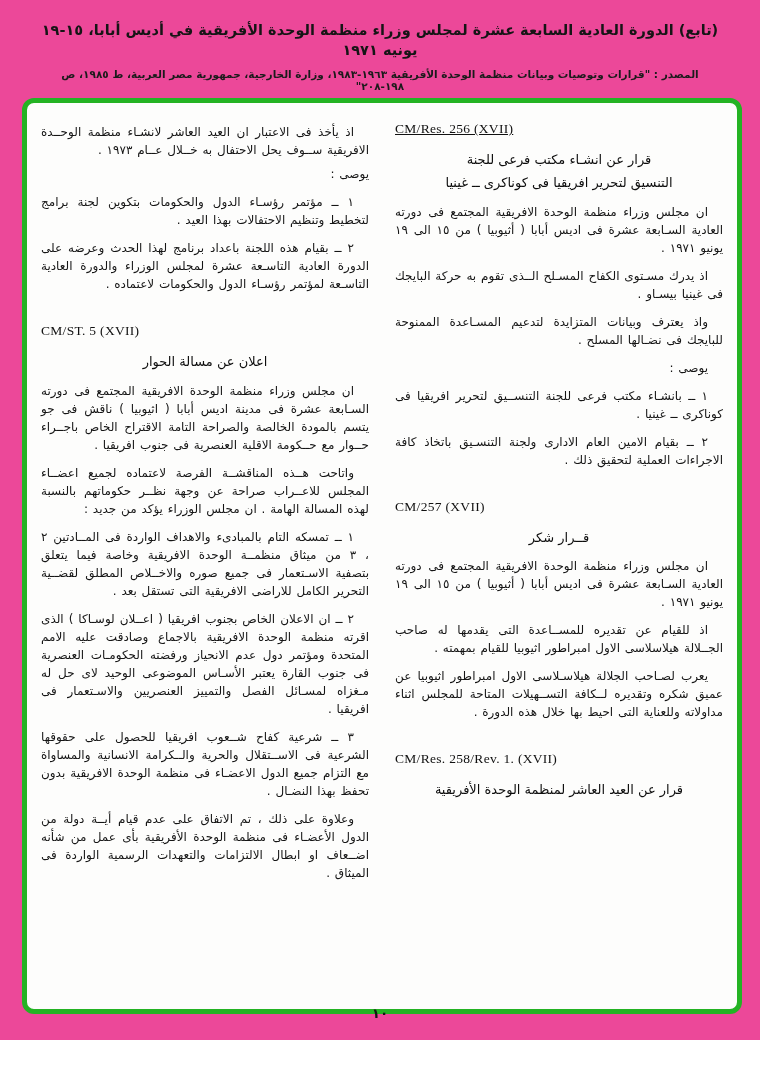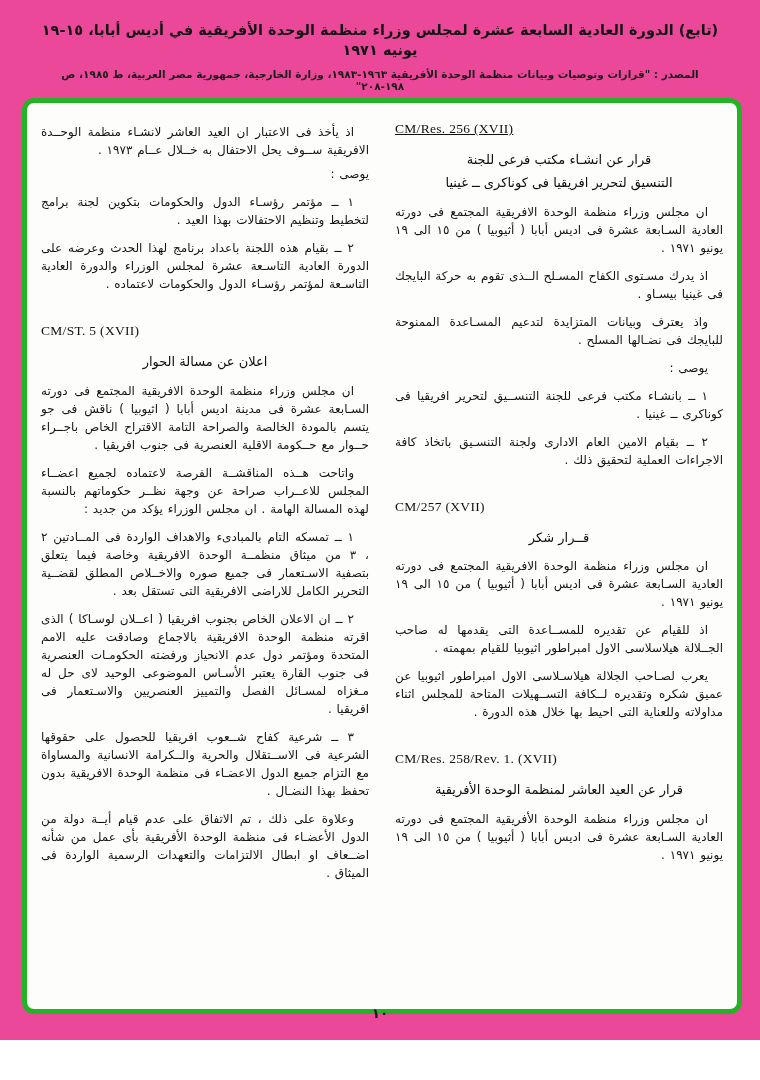--- a/index.html
+++ b/index.html
@@ -123,21 +123,20 @@
       <div class="para">يوصى :</div>
       <div class="para">١ ــ بانشـاء مكتب فرعى للجنة التنســيق لتحرير افريقيا فى كوناكرى ــ غينيا .</div>
       <div class="para">٢ ــ بقيام الامين العام الادارى ولجنة التنسـيق باتخاذ كافة الاجراءات العملية لتحقيق ذلك .</div>
       <div class="code">CM/257 (XVII)</div>
       <div class="title">قــرار شكر</div>
       <div class="para lead">ان مجلس وزراء منظمة الوحدة الافريقية المجتمع فى دورته العادية السـابعة عشرة فى اديس أبابا ( أثيوبيا ) من ١٥ الى ١٩ يونيو ١٩٧١ .</div>
       <div class="para">اذ للقيام عن تقديره للمســاعدة التى يقدمها له صاحب الجــلالة هيلاسلاسى الاول امبراطور اثيوبيا للقيام بمهمته .</div>
       <div class="para">يعرب لصـاحب الجلالة هيلاسـلاسى الاول امبراطور اثيوبيا عن عميق شكره وتقديره لــكافة التســهيلات المتاحة للمجلس اثناء مداولاته وللعناية التى احيط بها خلال هذه الدورة .</div>
       <div class="code">CM/Res. 258/Rev. 1. (XVII)</div>
       <div class="title">قرار عن العيد العاشر لمنظمة الوحدة الأفريقية</div>
-      <div class="para lead">ان مجلس وزراء منظمة الوحدة الأفريقية المجتمع فى دورته العادية السـابعة عشرة فى اديس أبابا ( أثيوبيا ) من ١٥ الى ١٩ يونيو ١٩٧١ .</div>
     </div>
 
     <div class="col">
       <div class="para lead">اذ يأخذ فى الاعتبار ان العيد العاشر لانشـاء منظمة الوحــدة الافريقية ســوف يحل الاحتفال به خــلال عــام ١٩٧٣ .</div>
       <div class="para tight">يوصى :</div>
       <div class="para">١ ــ مؤتمر رؤسـاء الدول والحكومات بتكوين لجنة برامج لتخطيط وتنظيم الاحتفالات بهذا العيد .</div>
       <div class="para">٢ ــ بقيام هذه اللجنة باعداد برنامج لهذا الحدث وعرضه على الدورة العادية التاسـعة عشرة لمجلس الوزراء والدورة العادية التاسـعة لمؤتمر رؤسـاء الدول والحكومات لاعتماده .</div>
       <div class="code">CM/ST. 5 (XVII)</div>
       <div class="title">اعلان عن مسالة الحوار</div>
       <div class="para lead">ان مجلس وزراء منظمة الوحدة الافريقية المجتمع فى دورته السـابعة عشرة فى مدينة اديس أبابا ( اثيوبيا ) ناقش فى جو يتسم بالمودة الخالصة والصراحة التامة الاقتراح الخاص باجــراء حــوار مع حــكومة الاقلية العنصرية فى جنوب افريقيا .</div>

